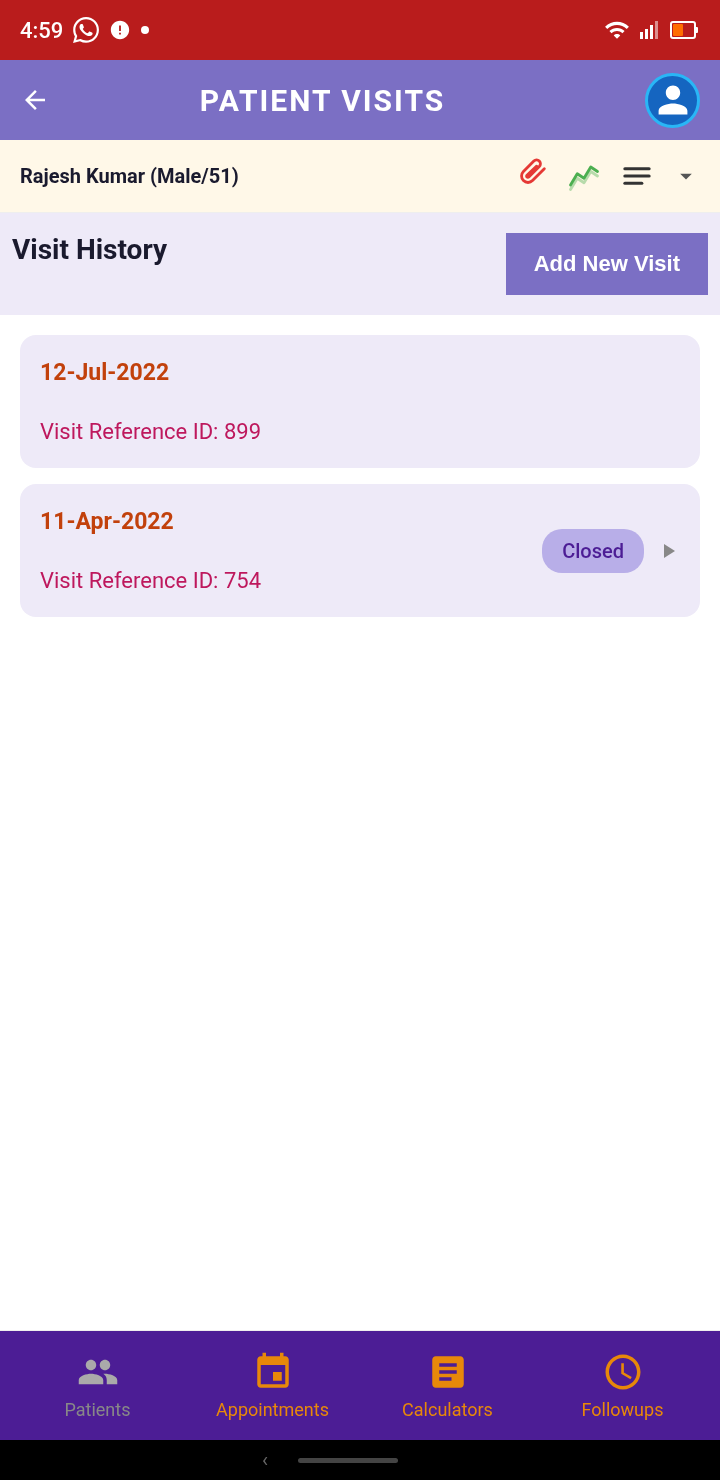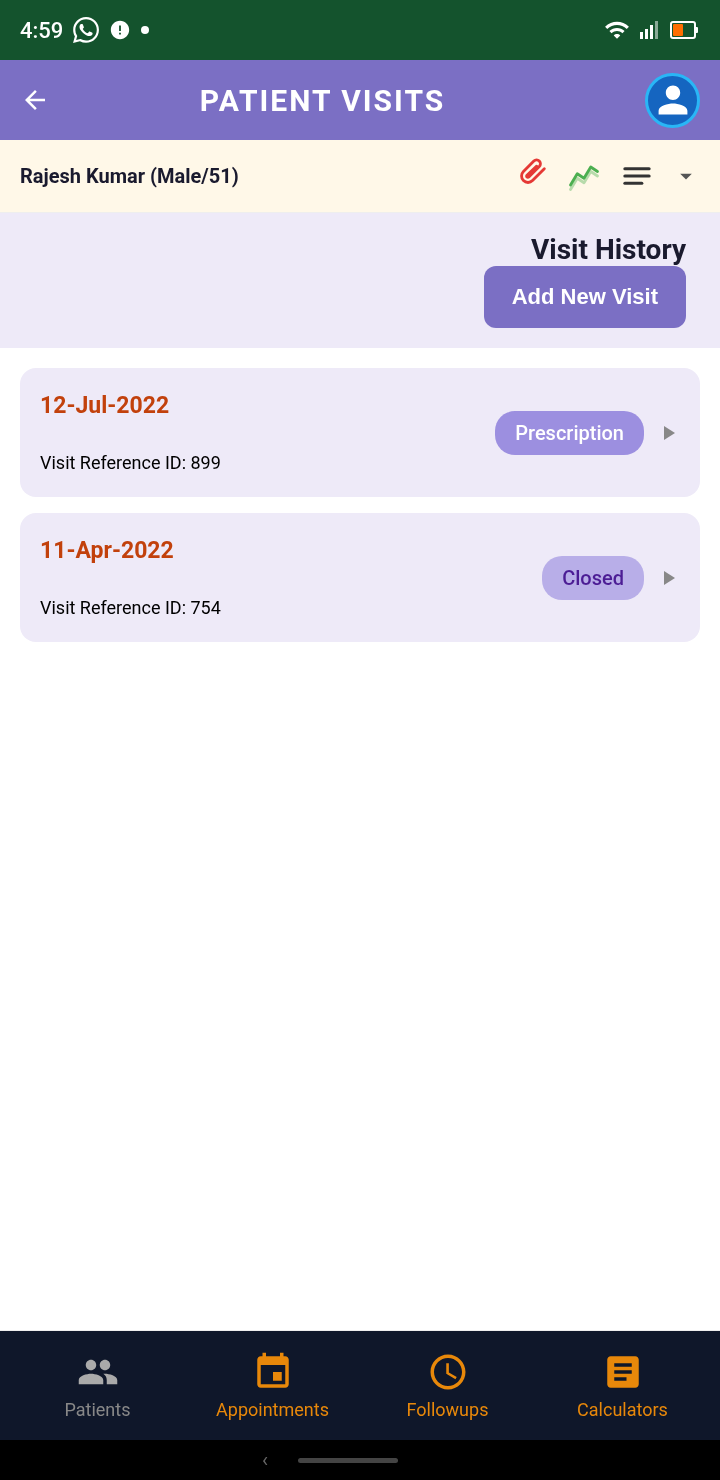--- a/index.html
+++ b/index.html
@@ -8,21 +8,21 @@
       width: 720px;
       min-height: 1480px;
       font-family: 'Roboto', Arial, sans-serif;
       background: #f5f5f5;
       display: flex;
       flex-direction: column;
     }
 
     
     .status-bar {
-      background: #14532d;
+      background: #b91c1c;
       height: 60px;
       display: flex;
       align-items: center;
       justify-content: space-between;
       padding: 0 20px;
       color: white;
       font-size: 22px;
       font-weight: 500;
     }
     .status-bar-left { display: flex; align-items: center; gap: 10px; }
@@ -79,36 +79,35 @@
     
     .main-content {
       background: white;
       flex: 1;
       padding: 0 0 20px 0;
     }
 
     
     .visit-history-header {
       background: #eeeaf8;
-      padding: 20px 34px;
-      display: flex;
-      align-items: flex-end;
+      padding: 20px 12px;
+      display: flex;
+      align-items: flex-start;
       justify-content: space-between;
-      flex-direction: column;
     }
     .visit-history-title {
       font-size: 28px;
       font-weight: 700;
       color: #1a1a2e;
     }
     .add-new-visit-btn {
       background: #7B6FC4;
       color: white;
       border: none;
-      border-radius: 12px;
+      border-radius: 0;
       padding: 18px 28px;
       font-size: 22px;
       font-weight: 600;
       cursor: pointer;
     }
 
     
     .visits-list {
       padding: 20px 20px;
       display: flex;
@@ -124,22 +123,22 @@
       justify-content: space-between;
     }
     .visit-info { flex: 1; }
     .visit-date {
       font-size: 23px;
       font-weight: 700;
       color: #c2410c;
       margin-bottom: 6px;
     }
     .visit-ref {
-      font-size: 18px;
-      color: #000000;
+      font-size: 22px;
+      color: #be185d;
       margin-top: 33px;
     }
     .visit-card-right {
       display: flex;
       align-items: center;
       gap: 12px;
     }
     .prescription-badge {
       background: #9c8fe0;
       color: white;
@@ -152,21 +151,21 @@
       background: #b8aee8;
       color: #4c1d95;
       border-radius: 20px;
       padding: 10px 20px;
       font-size: 20px;
       font-weight: 500;
     }
 
     
     .bottom-nav {
-      background: #0f172a;
+      background: #4c1d95;
       height: 110px;
       display: flex;
       align-items: center;
       justify-content: space-around;
       border-top: 1px solid #eee;
       padding: 0 10px;
       margin-top: auto;
     }
     .nav-item {
       display: flex;
@@ -293,26 +292,20 @@
     <div class="visit-history-title">Visit History</div>
     <button class="add-new-visit-btn">Add New Visit</button>
   </div>
 
   <div class="visits-list">
 
     <div class="visit-card">
       <div class="visit-info">
         <div class="visit-date">12-Jul-2022</div>
         <div class="visit-ref">Visit Reference ID: 899</div>
-      </div>
-      <div class="visit-card-right">
-        <span class="prescription-badge">Prescription</span>
-        <svg width="24" height="24" viewBox="0 0 24 24" fill="#888">
-          <path d="M8 5v14l11-7z"></path>
-        </svg>
       </div>
     </div>
 
     <div class="visit-card">
       <div class="visit-info">
         <div class="visit-date">11-Apr-2022</div>
         <div class="visit-ref">Visit Reference ID: 754</div>
       </div>
       <div class="visit-card-right">
         <span class="closed-badge">Closed</span>
@@ -338,30 +331,30 @@
 
   <div class="nav-item">
     <svg width="42" height="42" viewBox="0 0 24 24" fill="#e8880a">
       <path d="M17 12h-5v5h5v-5zM16 1v2H8V1H6v2H5c-1.11 0-1.99.9-1.99 2L3 19c0 1.1.89 2 2 2h14c1.1 0 2-.9 2-2V5c0-1.1-.9-2-2-2h-1V1h-2zm3 18H5V8h14v11z"></path>
     </svg>
     <span class="nav-label active">Appointments</span>
   </div>
 
   <div class="nav-item">
     <svg width="42" height="42" viewBox="0 0 24 24" fill="#e8880a">
-      <path d="M11.99 2C6.47 2 2 6.48 2 12s4.47 10 9.99 10C17.52 22 22 17.52 22 12S17.52 2 11.99 2zM12 20c-4.42 0-8-3.58-8-8s3.58-8 8-8 8 3.58 8 8-3.58 8-8 8zm.5-13H11v6l5.25 3.15.75-1.23-4.5-2.67V7z"></path>
-    </svg>
-    <span class="nav-label active">Followups</span>
+      <path d="M19 3H5c-1.1 0-2 .9-2 2v14c0 1.1.9 2 2 2h14c1.1 0 2-.9 2-2V5c0-1.1-.9-2-2-2zm-5 14H7v-2h7v2zm3-4H7v-2h10v2zm0-4H7V7h10v2z"></path>
+    </svg>
+    <span class="nav-label active">Calculators</span>
   </div>
 
   <div class="nav-item">
     <svg width="42" height="42" viewBox="0 0 24 24" fill="#e8880a">
-      <path d="M19 3H5c-1.1 0-2 .9-2 2v14c0 1.1.9 2 2 2h14c1.1 0 2-.9 2-2V5c0-1.1-.9-2-2-2zm-5 14H7v-2h7v2zm3-4H7v-2h10v2zm0-4H7V7h10v2z"></path>
-    </svg>
-    <span class="nav-label active">Calculators</span>
+      <path d="M11.99 2C6.47 2 2 6.48 2 12s4.47 10 9.99 10C17.52 22 22 17.52 22 12S17.52 2 11.99 2zM12 20c-4.42 0-8-3.58-8-8s3.58-8 8-8 8 3.58 8 8-3.58 8-8 8zm.5-13H11v6l5.25 3.15.75-1.23-4.5-2.67V7z"></path>
+    </svg>
+    <span class="nav-label active">Followups</span>
   </div>
 
 </div>
 
 <div class="home-indicator">
   <span class="home-indicator-arrow">‹</span>
   <div class="home-indicator-bar"></div>
   <span style="width:30px;"></span>
 </div>
 

